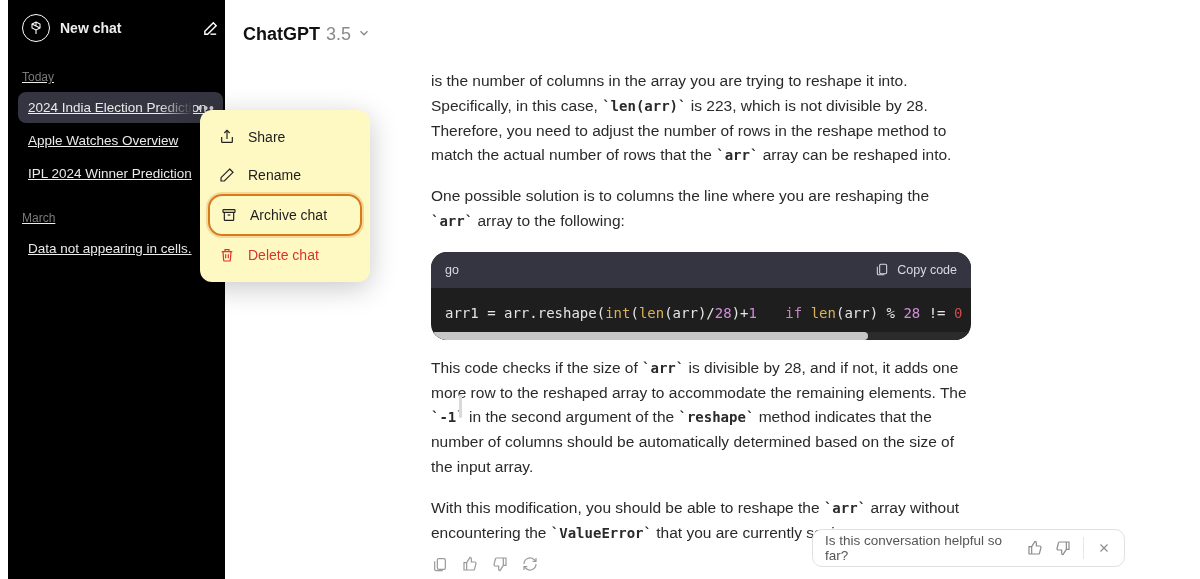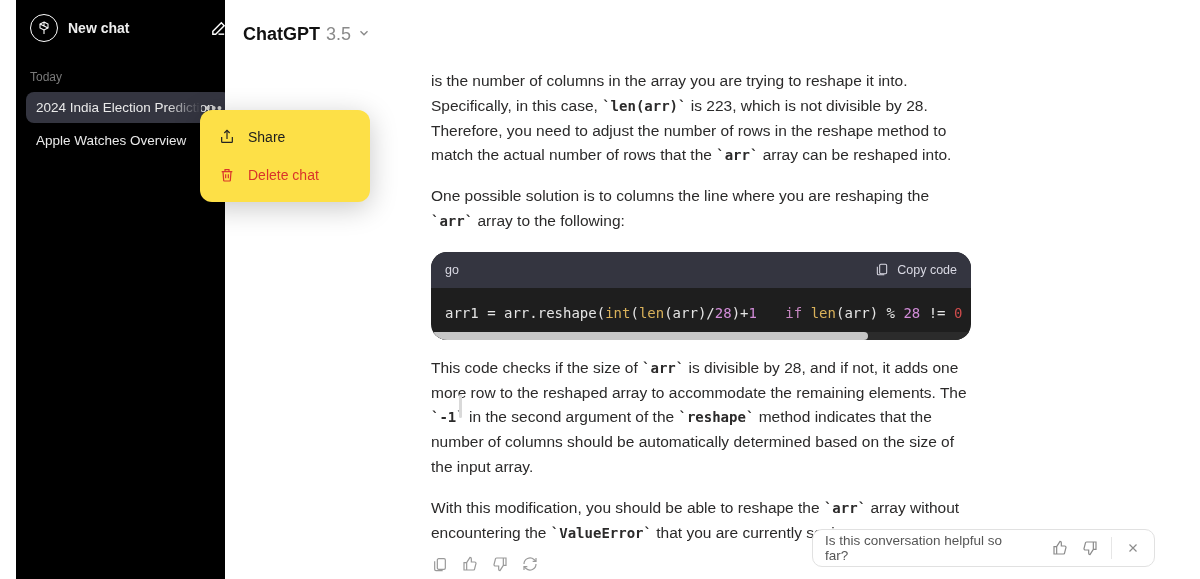--- a/index.html
+++ b/index.html
@@ -1,24 +1,24 @@
 <!DOCTYPE html>
 <html><head>
   <meta charset="utf-8">
   <style>
     * { margin:0; padding:0; box-sizing:border-box; }
     body { font-family:-apple-system,Segoe UI,Helvetica,Arial,sans-serif; font-size:15px; color:#111; width:1200px; height:579px; overflow:hidden; position:relative; background:#fff; }
 
-    .sidebar { position:absolute; left:16px; top:0; width:225px; height:579px; background:#000; color:#eee; padding:8px 6px; }
+    .sidebar { position:absolute; left:8px; top:0; width:225px; height:579px; background:#000; color:#eee; padding:8px 6px; }
     .sb-top { display:flex; align-items:center; gap:10px; padding:6px 8px; }
     .logo { width:28px; height:28px; border:1.5px solid #fff; border-radius:50%; display:flex; align-items:center; justify-content:center; }
     .logo svg{display:block}
     .new-chat { font-size:14px; font-weight:600; flex:1; }
     .edit-ic { width:18px; height:18px; display:flex; align-items:center; justify-content:center; }
-    .sb-section { padding:0 8px; margin-top:22px; }
+    .sb-section { padding:0 8px; margin-top:22px;text-decoration:underline; }
     .sb-label { font-size:12px; color:#7a7a7a; margin-bottom:8px; }
     .sb-item { font-size:13.5px; padding:8px 10px; border-radius:8px; margin:0 -4px 2px -4px; color:#eaeaea; white-space:nowrap; overflow:hidden; text-overflow:ellipsis; position:relative; }
     .sb-item.active { background:#343540; }
     .sb-item.active .fade { position:absolute; right:30px; top:0; bottom:0; width:34px; background:linear-gradient(90deg,rgba(52,53,64,0),#343540); }
     .sb-item .dots { position:absolute; right:8px; top:50%; transform:translateY(-50%); color:#ccc; font-size:14px; letter-spacing:1px; }
 
     .main { position:absolute; left:225px; top:0; right:0; height:579px; background:#fff; }
     .header { display:flex; align-items:center; gap:6px; padding:24px 18px; font-size:18px; }
     .model-name { font-weight:600; }
     .model-ver { color:#8a8a8a; font-weight:500; }
@@ -39,29 +39,29 @@
     .t-id{color:#e5e5e5;} .t-fn{color:#d9b15a;} .t-num{color:#d28cd8;} .t-kw{color:#c586c0;margin-left:20px;} .t-zero{color:#ce4c4c;}
     .cb-scroll { position:absolute; left:0; right:0; bottom:0; height:8px; background:#2b2b2b; }
     .cb-thumb { position:absolute; left:0; top:0; height:8px; width:81%; background:#c6c6c6; border-radius:4px; }
 
     .actions { display:flex; gap:12px; margin:10px 0 0 180px; color:#9a9a9a; }
     .actions div{width:18px;height:18px;display:flex;align-items:center;justify-content:center}
 
     .scroll-hint { position:absolute; left:234px; top:325px; width:3px; height:24px; background:#d9d9d9; border-radius:2px; }
 
     
-    .menu { position:absolute; left:200px; top:110px; width:170px; background:#fde047; border-radius:12px; box-shadow:0 6px 28px rgba(0,0,0,.22); padding:8px; z-index:20; }
+    .menu { position:absolute; left:200px; top:110px; width:170px; background:#fef9c3; border-radius:12px; box-shadow:0 6px 28px rgba(0,0,0,.22); padding:8px; z-index:20; }
     .menu-item { display:flex; align-items:center; gap:12px; padding:10px 10px; border-radius:8px; font-size:14px; color:#1d1d1d; }
     .menu-item.danger { color:#d9342b; }
     .menu-item.hl { border:2px solid #d67a1c; box-shadow:0 0 0 2px rgba(214,122,28,.25); border-radius:14px; }
     .mi-ic{width:18px;height:18px;display:flex;align-items:center;justify-content:center}
     .mi-ic svg{display:block}
 
     
-    .fb { position:absolute; left:587px; bottom:12px; width:343px; height:38px; border:1px solid #e1e1e1; border-radius:10px; display:flex; align-items:center; padding:0 12px; gap:12px; font-size:13.5px; color:#555; background:#fff; }
+    .fb { position:absolute; left:587px; bottom:12px; width:313px; height:38px; border:1px solid #e1e1e1; border-radius:10px; display:flex; align-items:center; padding:0 12px; gap:12px; font-size:13.5px; color:#555; background:#fff; }
     .fb .spacer{flex:1}
     .fb .divider{width:1px;height:22px;background:#e6e6e6}
     .fb .ic18{color:#8b8b8b}
     .ic18{width:18px;height:18px;display:flex;align-items:center;justify-content:center}
   </style>
 </head>
 <body>
 
 <div class="sidebar">
   <div class="sb-top">
@@ -83,34 +83,61 @@
   <div class="sb-section">
     <div class="sb-label">Today</div>
     <div class="sb-item active">
       <span>2024 India Election Prediction</span>
       <span class="fade"></span>
       <span class="dots">•••</span>
     </div>
     <div class="sb-item">
       <span>Apple Watches Overview</span>
     </div>
-  </div>
-
+    <div class="sb-item">
+      <span>IPL 2024 Winner Prediction</span>
+    </div>
+  </div>
+
+  <div class="sb-section">
+    <div class="sb-label">March</div>
+    <div class="sb-item">
+      <span>Data not appearing in cells.</span>
+    </div>
+  </div>
 </div>
 
 <div class="menu">
   <div class="menu-item">
     <span class="mi-ic">
       <svg width="16" height="16" viewBox="0 0 24 24" fill="none" stroke="#222" stroke-width="1.8">
           <path d="M4 12v7a1 1 0 001 1h14a1 1 0 001-1v-7"></path>
           <path d="M16 6l-4-4-4 4"></path>
           <path d="M12 2v13"></path>
         </svg>
     </span>
     <span>Share</span>
+  </div>
+  <div class="menu-item">
+    <span class="mi-ic">
+      <svg width="16" height="16" viewBox="0 0 24 24" fill="none" stroke="#222" stroke-width="1.8">
+          <path d="M16 3l5 5L8 21H3v-5z"></path>
+        </svg>
+    </span>
+    <span>Rename</span>
+  </div>
+  <div class="menu-item hl">
+    <span class="mi-ic">
+      <svg width="16" height="16" viewBox="0 0 24 24" fill="none" stroke="#222" stroke-width="1.8">
+          <rect x="3" y="4" width="18" height="4" rx="1"></rect>
+          <path d="M5 8v11a1 1 0 001 1h12a1 1 0 001-1V8"></path>
+          <path d="M10 12h4"></path>
+        </svg>
+    </span>
+    <span>Archive chat</span>
   </div>
   <div class="menu-item danger">
     <span class="mi-ic">
       <svg width="16" height="16" viewBox="0 0 24 24" fill="none" stroke="#d9342b" stroke-width="1.8">
           <path d="M4 7h16"></path>
           <path d="M10 11v6M14 11v6"></path>
           <path d="M6 7l1 13a1 1 0 001 1h8a1 1 0 001-1l1-13"></path>
           <path d="M9 7V4h6v3"></path>
         </svg>
     </span>

